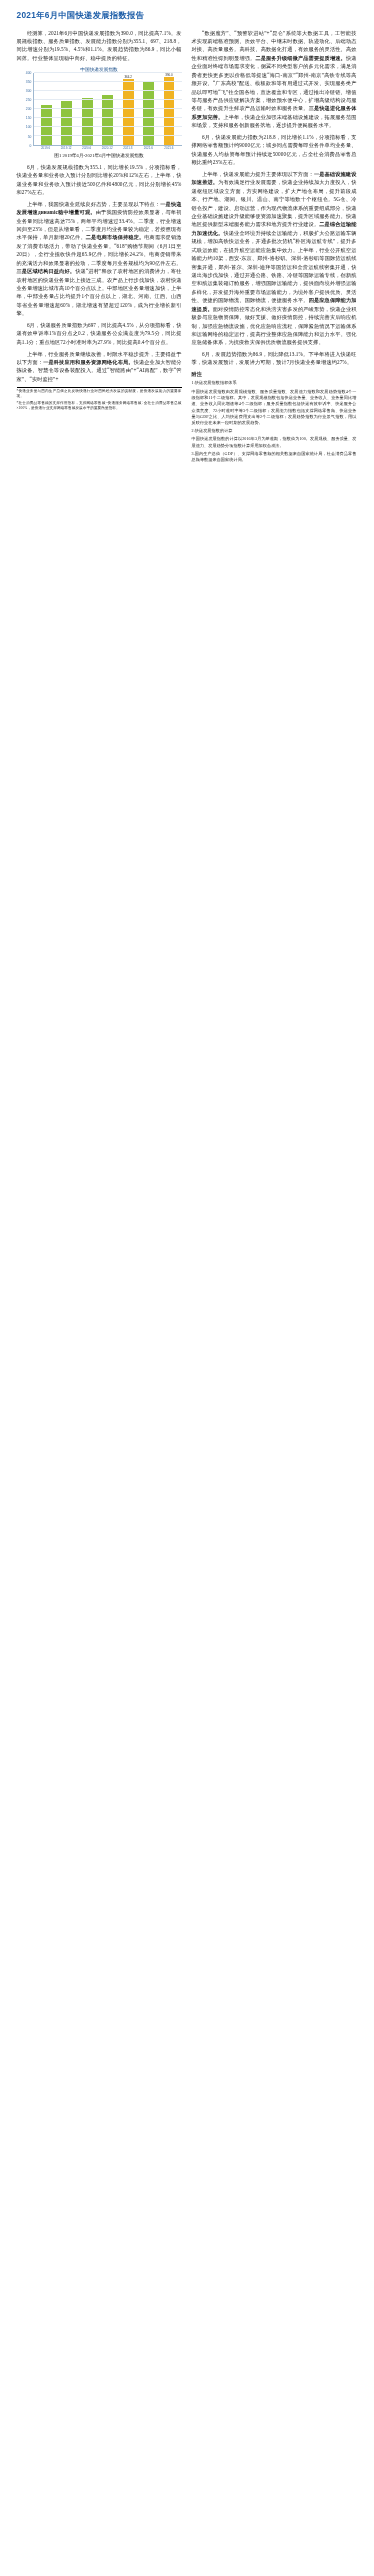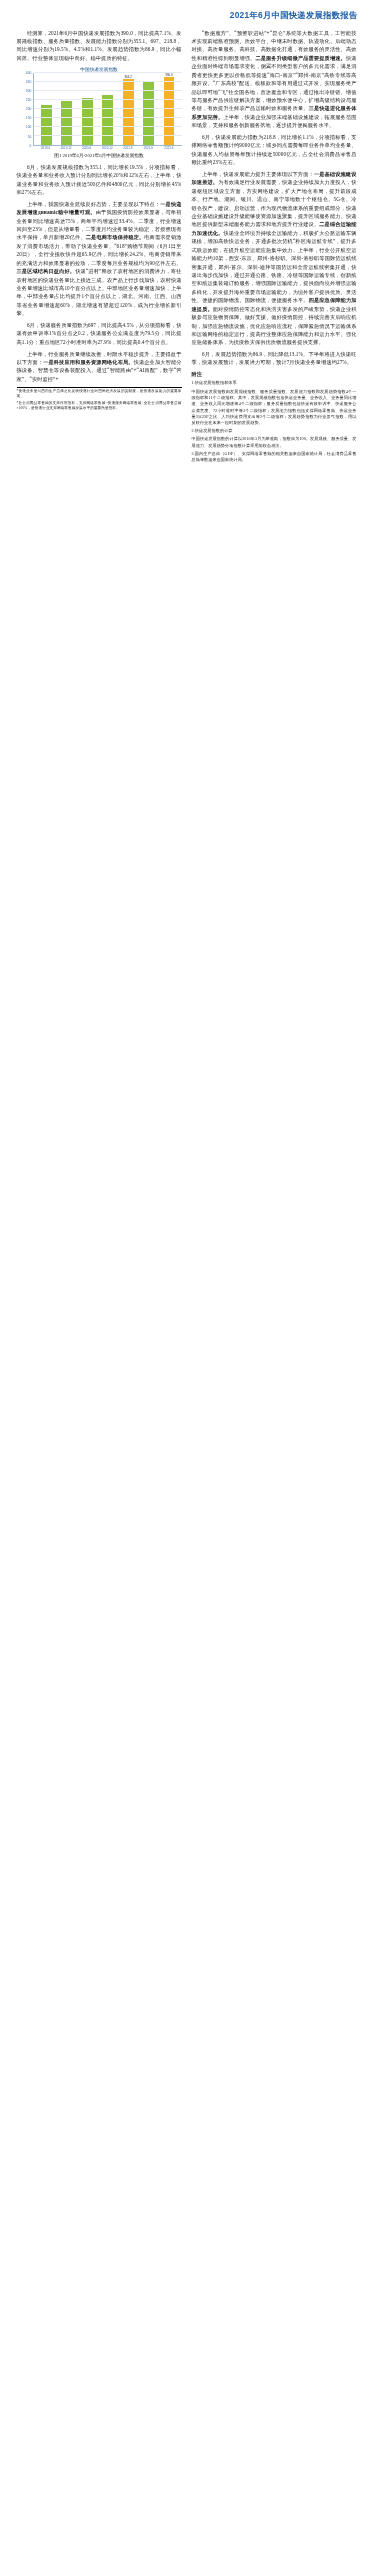--- a/index.html
+++ b/index.html
@@ -10,21 +10,21 @@
     color: #1a1a1a;
   }
   .page {
     width: 374px;
     min-height: 2576px;
     box-sizing: border-box;
     padding: 7.7px 16.5px 16.5px 16.5px;
     position: relative;
   }
   .doc-title {
-    text-align: right;
+    text-align: left;
     font-size: 8.3px;
     font-weight: bold;
     color: #1f5fa9;
     margin: 2.2px 0 7.7px 0;
     letter-spacing: 0.3px;
     font-family: "Liberation Sans", sans-serif;
   }
   .cols {
     display: flex;
     gap: 10px;

